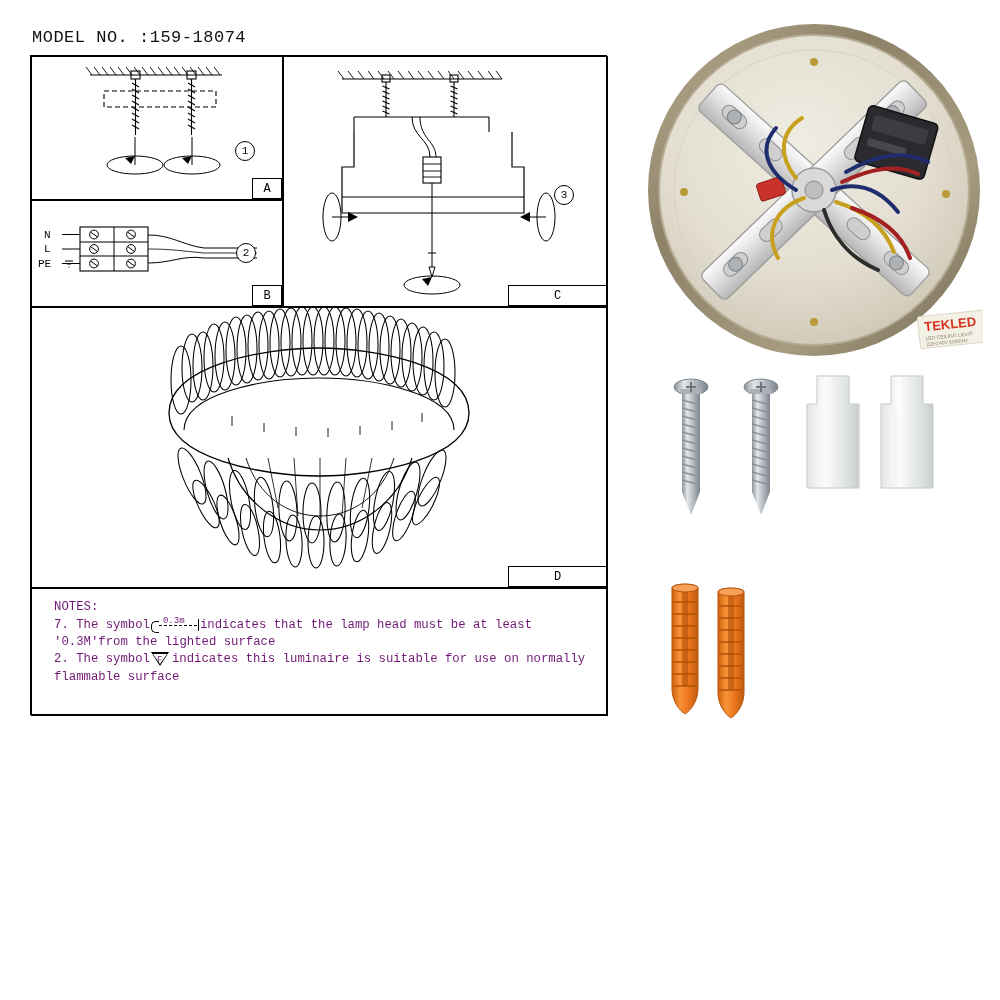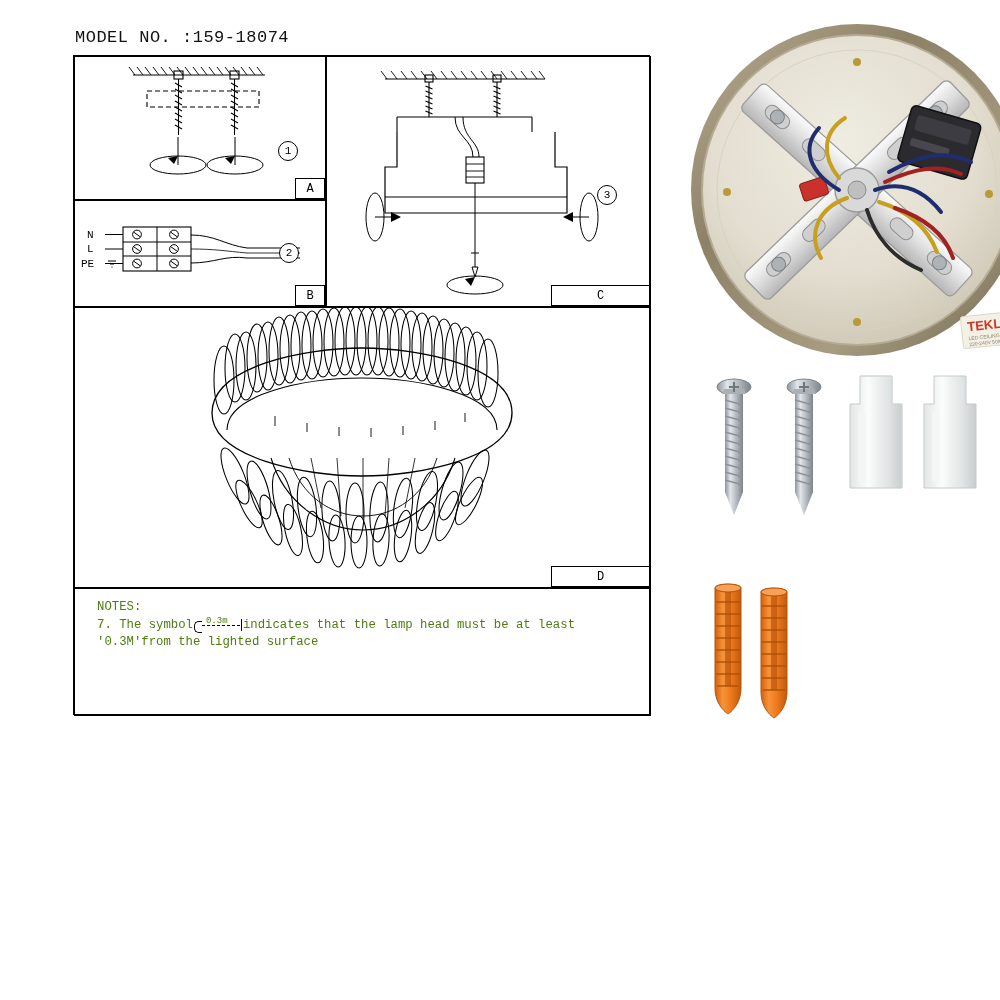--- a/index.html
+++ b/index.html
@@ -10,21 +10,20 @@
   body {
     width: 1000px;
     height: 1000px;
     font-family: "Liberation Sans", sans-serif;
     position: relative;
     overflow: hidden;
   }
   .page {
     position: absolute;
     inset: 0;
-    margin-left: 43px;
   }
 
   
   .model-no {
     position: absolute;
     left: 32px;
     top: 28px;
     font-family: "Liberation Mono", monospace;
     font-size: 17px;
     letter-spacing: 0.5px;
@@ -85,21 +84,21 @@
 
   
   .notes {
     position: absolute;
     left: 22px;
     top: 10px;
     width: 545px;
     font-family: "Liberation Mono", monospace;
     font-size: 12.3px;
     line-height: 17px;
-    color: #4d7c0f;
+    color: #701a75;
   }
   .notes .n-title { margin-bottom: 1px; }
   .note-line { position: relative; }
   .inline-sym {
     display: inline-block;
     vertical-align: middle;
     position: relative;
     margin: 0 1px;
   }
 
@@ -442,20 +441,26 @@
       <div class="notes">
         <div class="n-title">NOTES:</div>
 
         <div class="note-line">
           <span>7. The symbol</span><span class="inline-sym sym-03m">
             <span class="lbl">0.3m</span>
             <span class="dome"></span><span class="arrow"></span><span class="bar"></span>
           </span><span>indicates that the lamp head must be at least '0.3M'from the lighted surface</span>
         </div>
 
+        <div class="note-line">
+          <span>2. The symbol</span><span class="inline-sym sym-f">
+            <span class="tri"></span><span class="tri-in"></span>
+            <span class="fch">F</span>
+          </span><span>indicates this luminaire is suitable for use on normally flammable surface</span>
+        </div>
 
       </div>
     </div>
 
   </div>
 
   <div class="photo-lamp">
     <svg width="337" height="337" viewBox="0 0 337 337">
       <defs>
         <radialGradient id="plate" cx="45%" cy="35%" r="70%">

